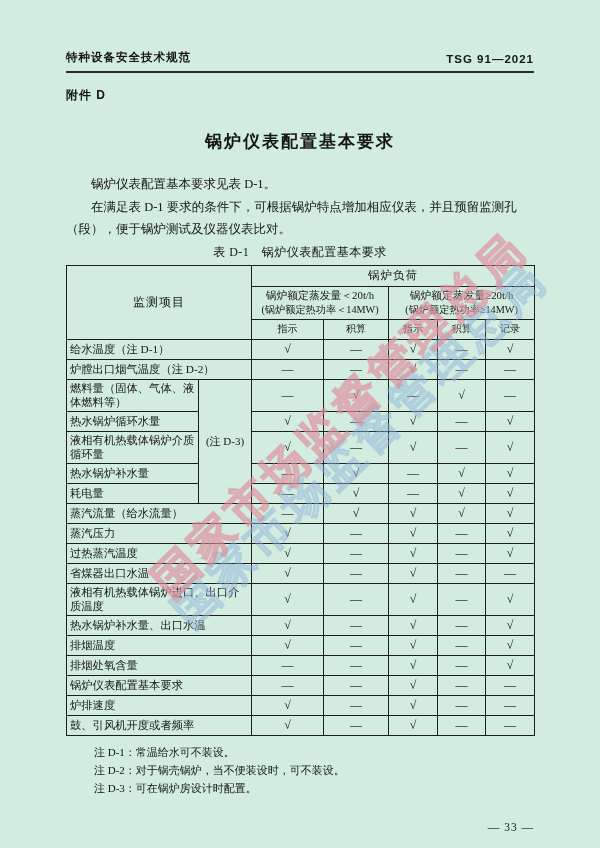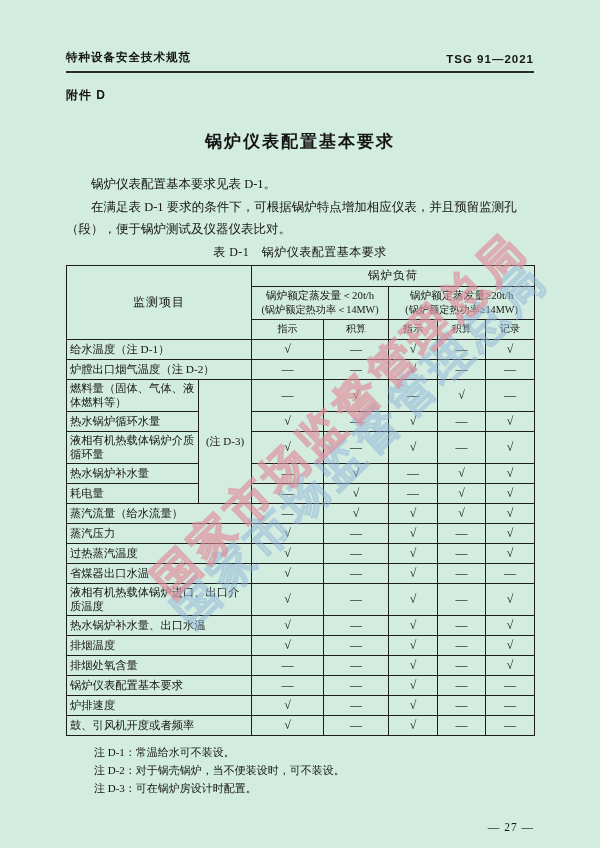--- a/index.html
+++ b/index.html
@@ -304,16 +304,16 @@
           </tr>
         </tbody>
     </table>
 
     <div class="notes">
       <div>注 D-1：常温给水可不装设。</div>
       <div>注 D-2：对于锅壳锅炉，当不便装设时，可不装设。</div>
       <div>注 D-3：可在锅炉房设计时配置。</div>
     </div>
 
-    <div class="pageno">— 27 —</div>
+    <div class="pageno">— 33 —</div>
 
   </div>
 </div>
 
 </body></html>

